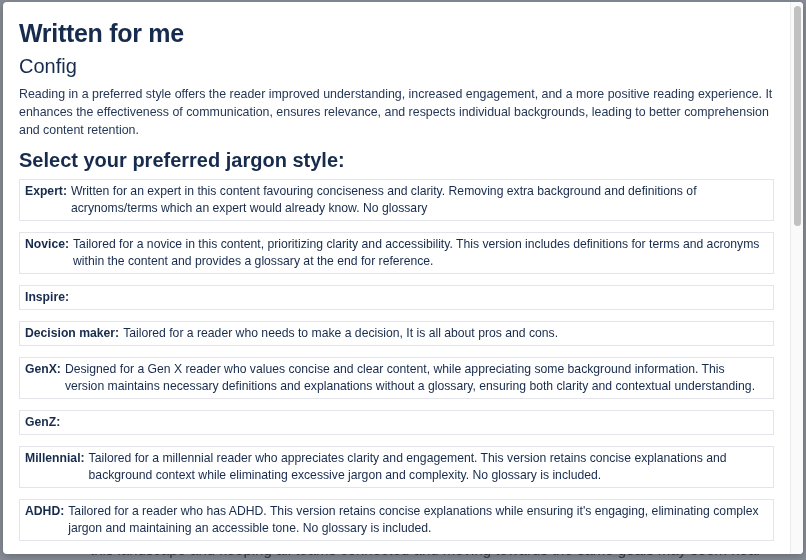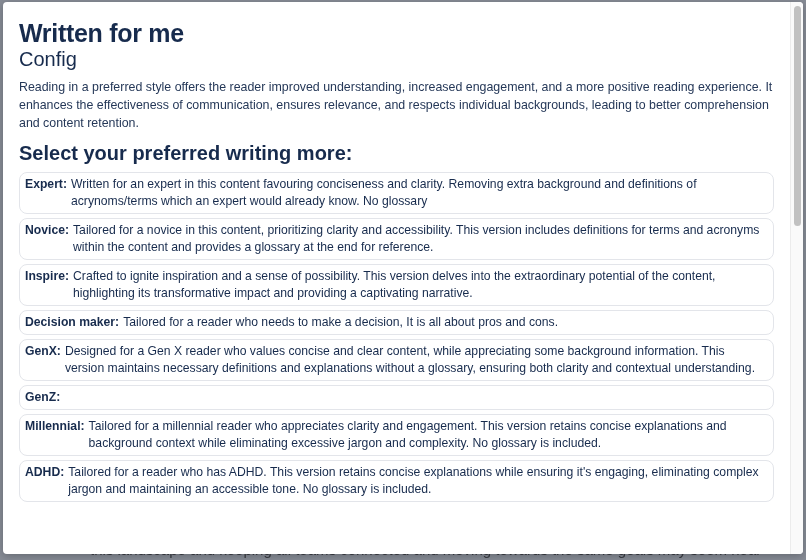--- a/index.html
+++ b/index.html
@@ -39,21 +39,21 @@
     .modal-content {
       position: absolute;
       left: 16px;
       top: 0;
       width: 760px;
       color: #172b4d;
     }
     .title {
       font-size: 25px;
       font-weight: bold;
-      margin: 17px 0 0 0;
+      margin: 17px 0 7px 0;
       line-height: 28px;
       letter-spacing: -0.3px;
     }
     .subtitle {
       font-size: 20px;
       font-weight: normal;
       margin: 0 0 0 0;
       line-height: 24px;
     }
     .intro {
@@ -68,23 +68,23 @@
       font-weight: bold;
       margin: 8px 0 0 0;
       line-height: 26px;
     }
     .options {
       margin-top: 6px;
       width: 755px;
     }
     .option {
       border: 1px solid #e3e5ea;
-      border-radius: 8px;
+      border-radius: 0;
       padding: 3px 6px 3px 5px;
-      margin-bottom: 4px;
+      margin-bottom: 11px;
       font-size: 12.2px;
       line-height: 17px;
       color: #172b4d;
       display: flex;
       cursor: pointer;
     }
     .opt-label {
       font-weight: bold;
       white-space: nowrap;
       padding-right: 4px;
@@ -116,34 +116,33 @@
 
 <div class="backdrop">
   <div class="bg-text">this landscape and keeping all teams connected and moving towards the same goals may seem near</div>
 </div>
 
 <div class="modal">
   <div class="modal-content">
     <h1 class="title">Written for me</h1>
     <h2 class="subtitle">Config</h2>
     <p class="intro">Reading in a preferred style offers the reader improved understanding, increased engagement, and a more positive reading experience. It enhances the effectiveness of communication, ensures relevance, and respects individual backgrounds, leading to better comprehension and content retention.</p>
-    <h2 class="section-heading">Select your preferred writing more:</h2>
+    <h2 class="section-heading">Select your preferred jargon style:</h2>
 
     <div class="options">
       <div class="option">
         <span class="opt-label">Expert:</span>
         <span class="opt-desc">Written for an expert in this content favouring conciseness and clarity. Removing extra background and definitions of acrynoms/terms which an expert would already know. No glossary</span>
       </div>
       <div class="option">
         <span class="opt-label">Novice:</span>
         <span class="opt-desc">Tailored for a novice in this content, prioritizing clarity and accessibility. This version includes definitions for terms and acronyms within the content and provides a glossary at the end for reference.</span>
       </div>
       <div class="option">
         <span class="opt-label">Inspire:</span>
-        <span class="opt-desc">Crafted to ignite inspiration and a sense of possibility. This version delves into the extraordinary potential of the content, highlighting its transformative impact and providing a captivating narrative.</span>
       </div>
       <div class="option">
         <span class="opt-label">Decision maker:</span>
         <span class="opt-desc">Tailored for a reader who needs to make a decision, It is all about pros and cons.</span>
       </div>
       <div class="option">
         <span class="opt-label">GenX:</span>
         <span class="opt-desc">Designed for a Gen X reader who values concise and clear content, while appreciating some background information. This version maintains necessary definitions and explanations without a glossary, ensuring both clarity and contextual understanding.</span>
       </div>
       <div class="option">

